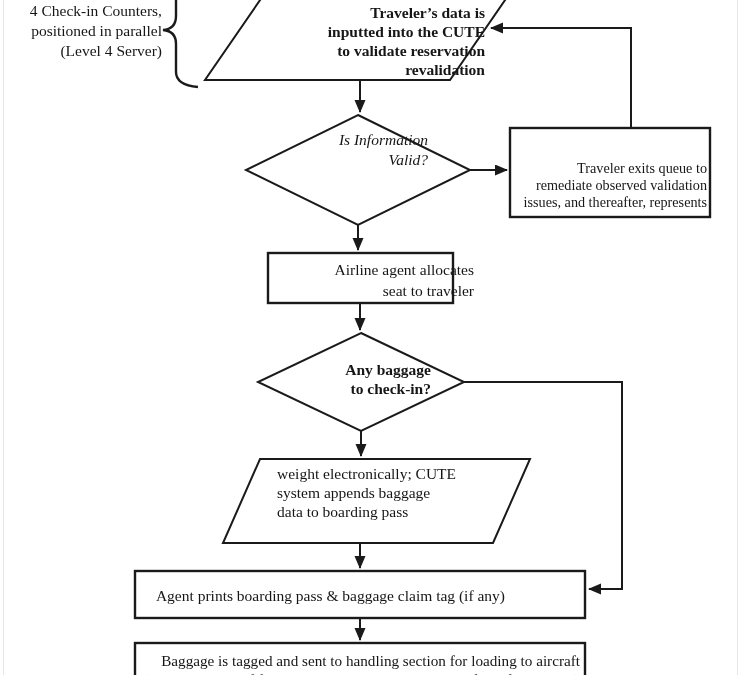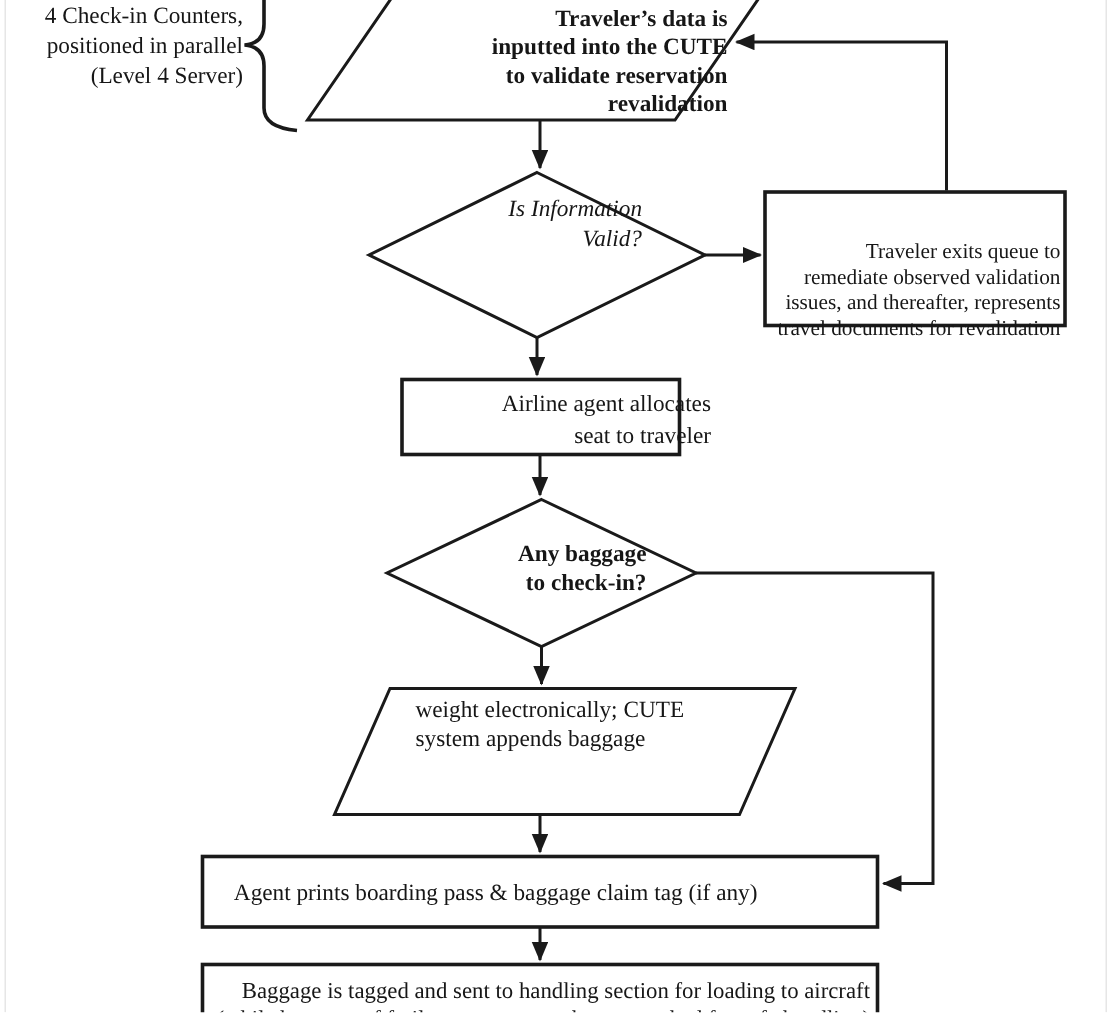--- a/index.html
+++ b/index.html
@@ -77,36 +77,36 @@
 
   <div class="txt" style="left:288px; top:130px; width:140px; line-height:19.5px;font-style:italic;">
     <div>Is Information</div>
     <div>Valid?</div>
   </div>
 
   <div class="txt" style="left:513px; top:132px; width:194px; font-size:14.2px; line-height:17px;margin-top:28px;">
     <div>Traveler exits queue to</div>
     <div>remediate observed validation</div>
     <div>issues, and thereafter, represents</div>
-    <div>travel documents for revalidation</div>
   </div>
 
   <div class="txt" style="left:269px; top:260px; width:183px; line-height:20.5px;margin-left:22px;">
     <div>Airline agent allocates</div>
     <div>seat to traveler</div>
   </div>
 
   <div class="txt" style="left:291px; top:360px; width:140px;font-weight:bold;">
     <div>Any baggage</div>
     <div>to check-in?</div>
   </div>
 
   <div class="txt" style="left:277px; top:464px; width:220px; text-align:left;">
     <div>weight electronically; CUTE</div>
     <div>system appends baggage</div>
+    <div>data to boarding pass</div>
   </div>
 
   <div class="txt" style="left:137px; top:586px; width:368px;">
     <div>Agent prints boarding pass &amp; baggage claim tag (if any)</div>
   </div>
 
   <div class="txt" style="left:140px; top:651px; width:440px; font-size:15.2px;">
     <div>Baggage is tagged and sent to handling section for loading to aircraft</div>
     <div>(while baggage of frail passengers can be ear-marked for safe handling)</div>
   </div>

